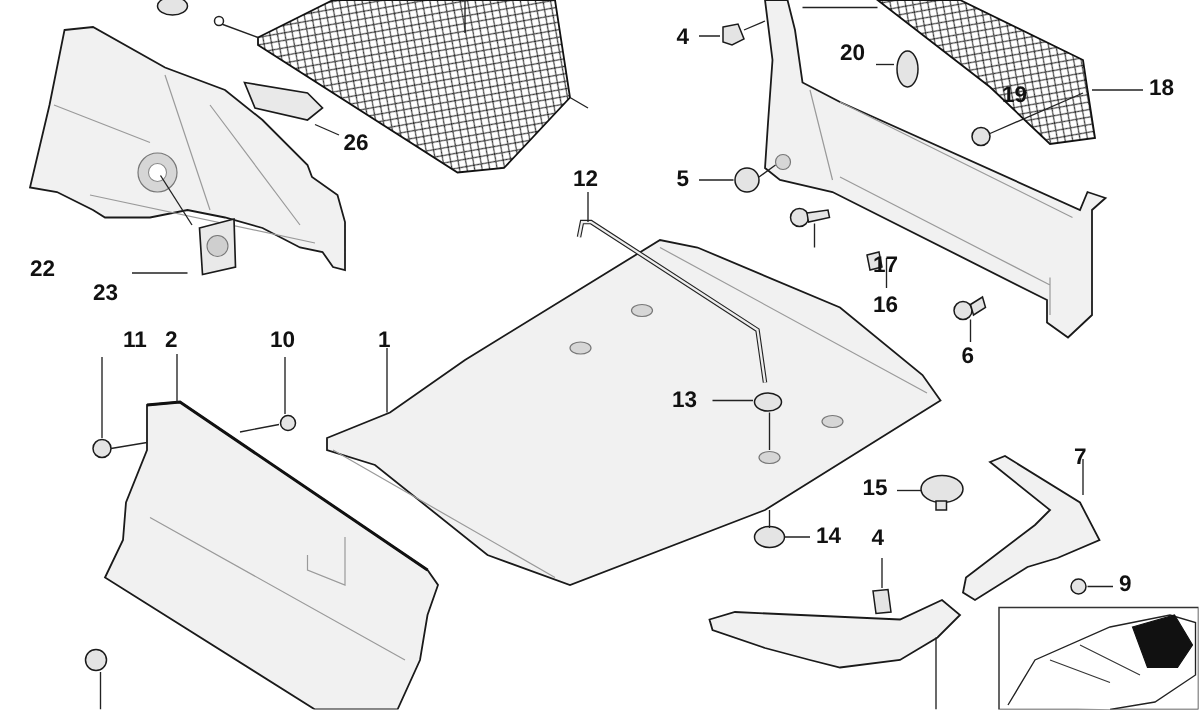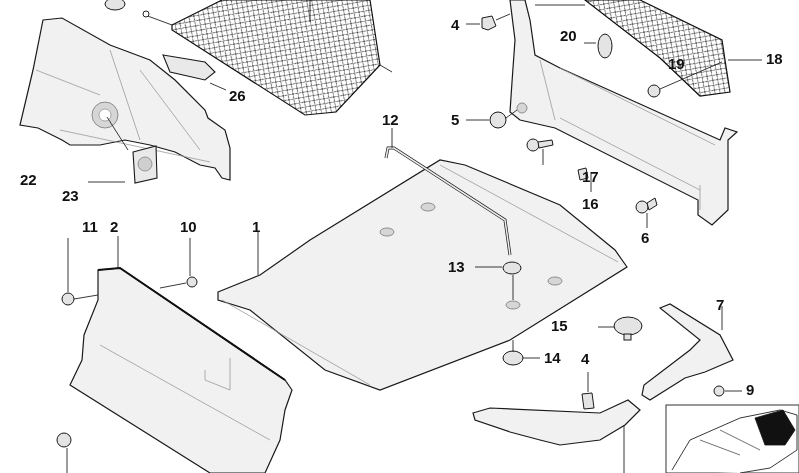--- a/index.html
+++ b/index.html
@@ -192,21 +192,21 @@
 <div class="lbl" style="left:581px;top:351px;">4</div>
 <div class="lbl" style="left:451px;top:112px;">5</div>
 <div class="lbl" style="left:641px;top:230px;">6</div>
 <div class="lbl" style="left:716px;top:297px;">7</div>
 <div class="lbl" style="left:746px;top:382px;">9</div>
 <div class="lbl" style="left:180px;top:219px;text-align:center;">10</div>
 <div class="lbl" style="left:58px;top:219px;margin-left:24px;">11</div>
 <div class="lbl" style="left:382px;top:112px;">12</div>
 <div class="lbl" style="left:448px;top:259px;">13</div>
 <div class="lbl" style="left:544px;top:350px;">14</div>
-<div class="lbl" style="left:551px;top:318px;text-align:center;">15</div>
+<div class="lbl" style="left:575px;top:318px;text-align:center;">15</div>
 <div class="lbl" style="left:582px;top:196px;text-align:right;">16</div>
 <div class="lbl" style="left:534px;top:169px;margin-left:48px;">17</div>
 <div class="lbl" style="left:766px;top:51px;">18</div>
 <div class="lbl" style="left:668px;top:56px;">19</div>
 <div class="lbl" style="left:560px;top:28px;">20</div>
 <div class="lbl" style="left:20px;top:172px;">22</div>
 <div class="lbl" style="left:62px;top:172px;margin-top:16px;">23</div>
 <div class="lbl" style="left:229px;top:88px;">26</div>
 </div>
 

